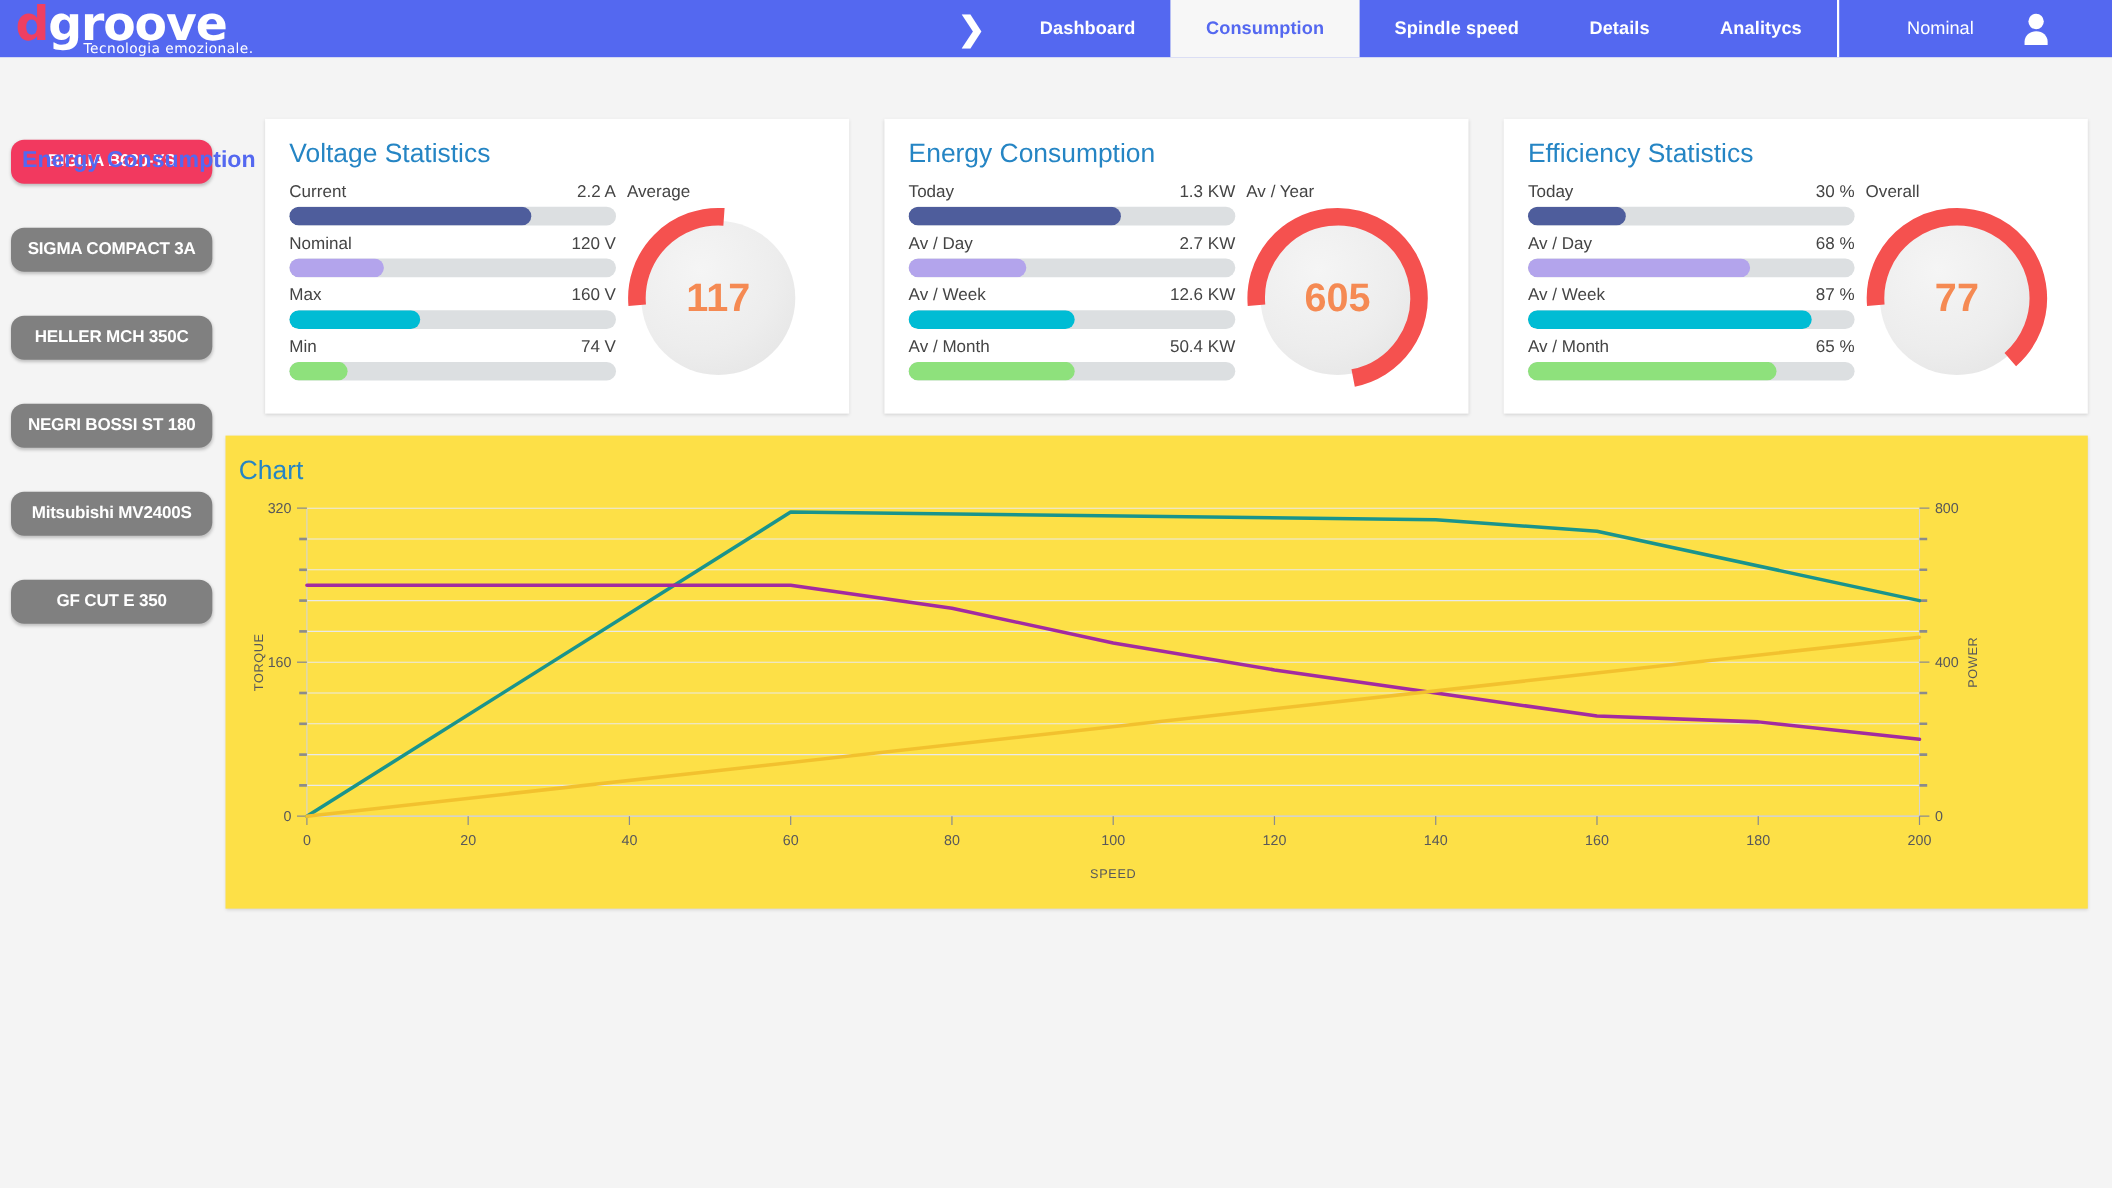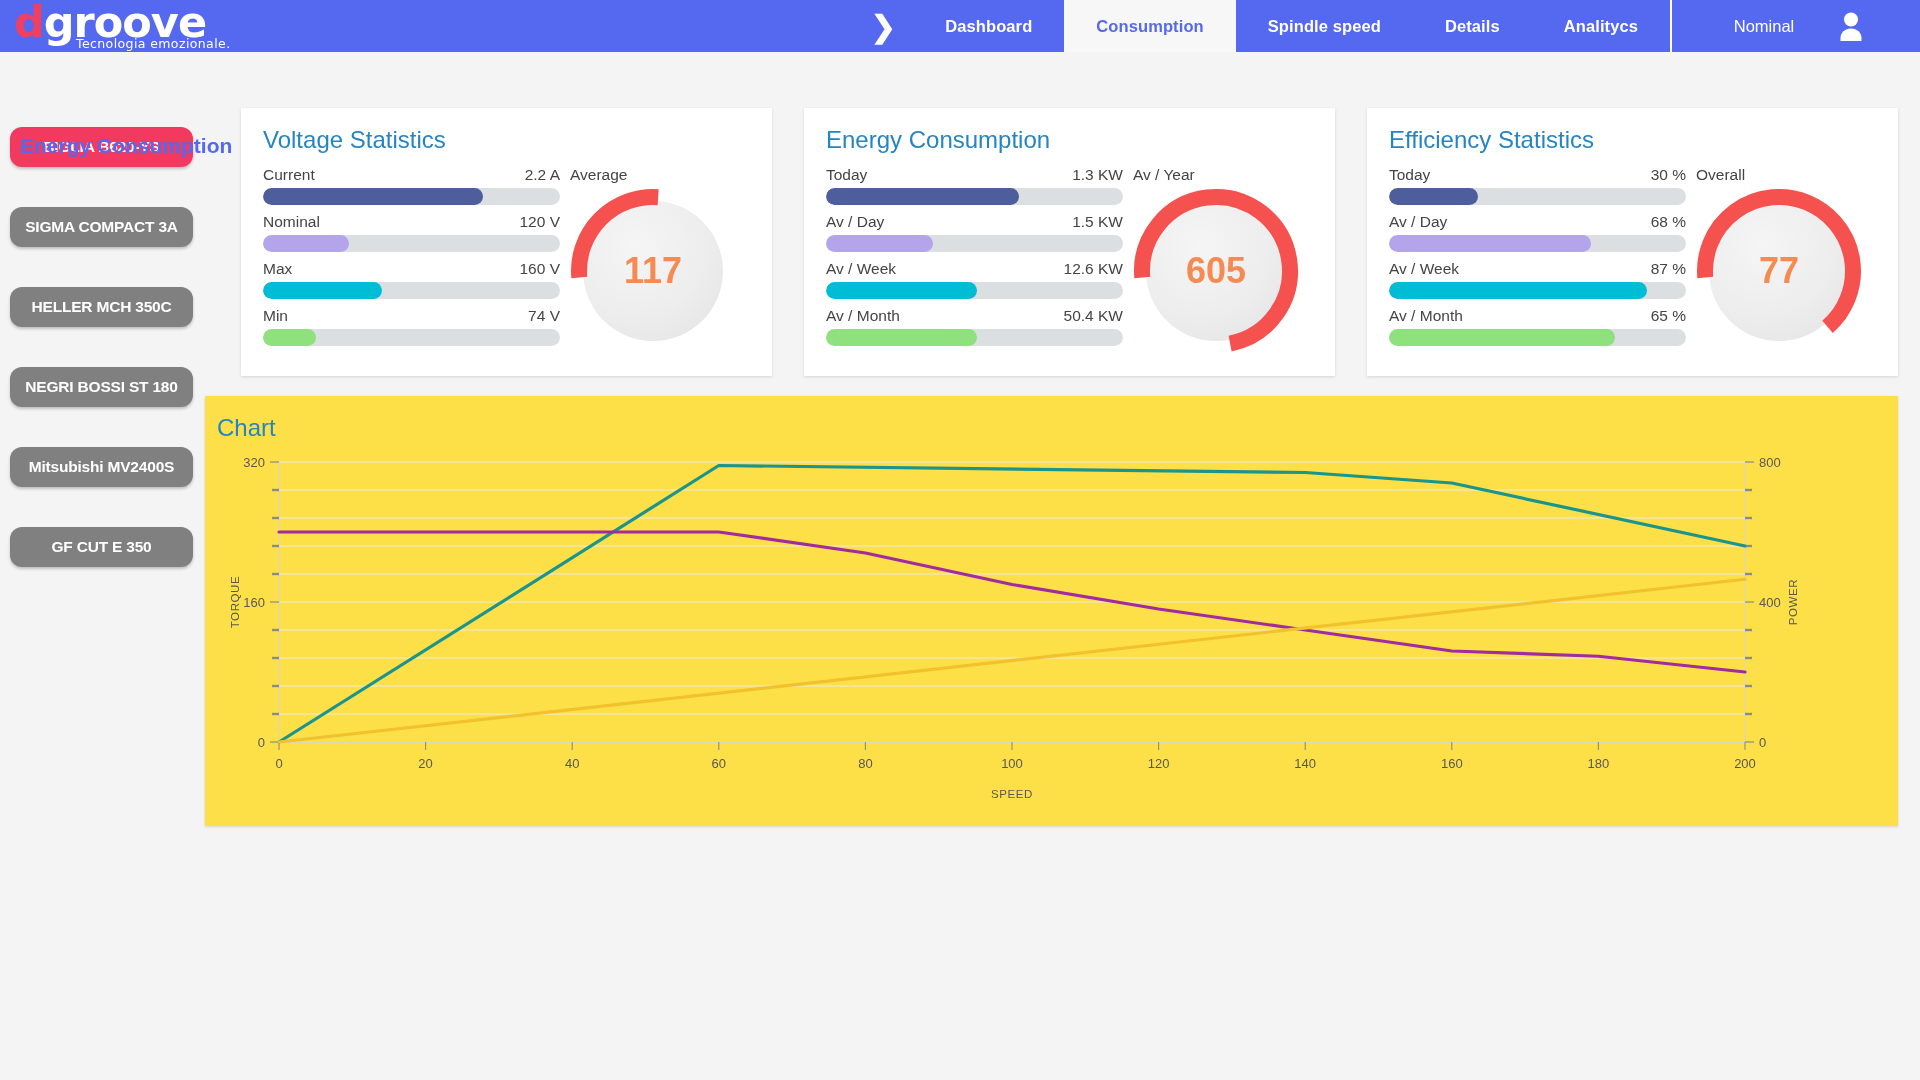--- a/index.html
+++ b/index.html
@@ -340,21 +340,21 @@
                   <span>Today</span>
                   <span>1.3 KW</span>
                 </div>
                 <div class="bar-track">
                     <div class="bar-fill" style="width: 65%; background: rgb(78, 93, 156);"></div>
                   </div>
               </div>
               <div class="bar-row">
                 <div class="bar-label-line">
                   <span>Av / Day</span>
-                  <span>1.5 KW</span>
+                  <span>2.7 KW</span>
                 </div>
                 <div class="bar-track">
                     <div class="bar-fill" style="width: 36%; background: rgb(179, 164, 236);"></div>
                   </div>
               </div>
               <div class="bar-row">
                 <div class="bar-label-line">
                   <span>Av / Week</span>
                   <span>12.6 KW</span>
                 </div>

